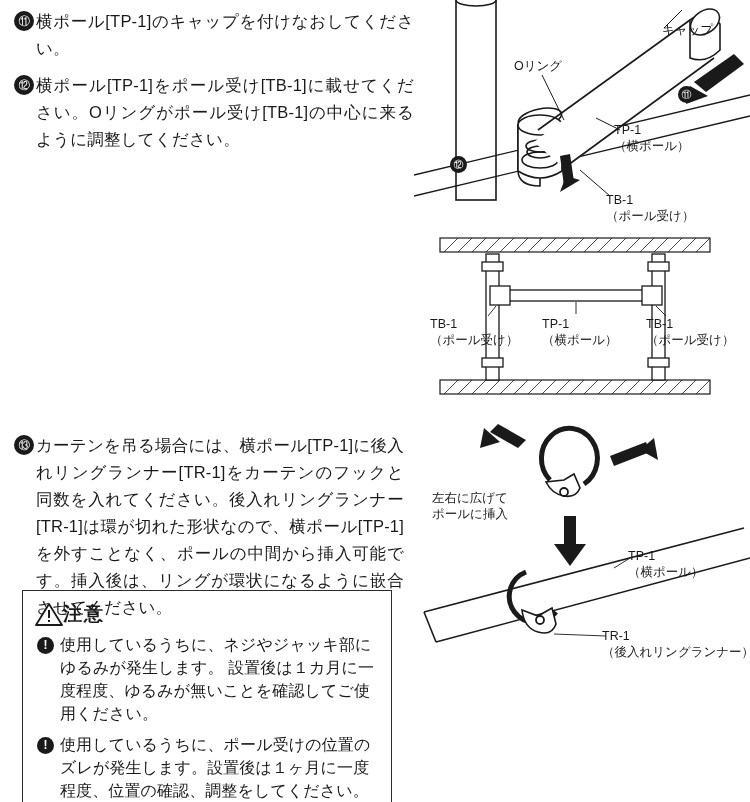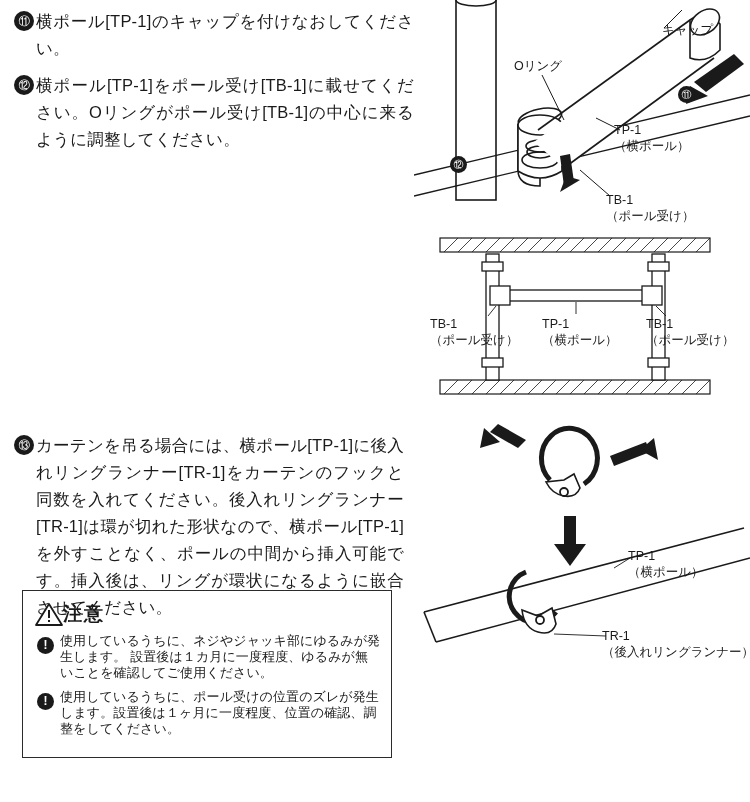--- a/index.html
+++ b/index.html
@@ -103,22 +103,22 @@
     background: #1a1a1a;
     color: #fff;
     font-size: 12px;
     font-weight: bold;
     line-height: 17px;
     text-align: center;
     margin-top: 4px;
     margin-right: 6px;
   }
   .caution-text {
-    font-size: 13px;
-    line-height: 16px;
+    font-size: 16px;
+    line-height: 23px;
     letter-spacing: 0.1px;
   }
 
   
   .fig {
     position: absolute;
   }
   #fig-top { left: 414px; top: 0px; width: 336px; height: 230px; }
   #fig-mid { left: 430px; top: 232px; width: 300px; height: 170px; }
   #fig-bot { left: 414px; top: 420px; width: 336px; height: 260px; }
@@ -366,19 +366,21 @@
         <path d="M112 152 a26 26 0 1 0 30 40" fill="none" stroke-width="5"></path>
         <path d="M108 190 q2 18 16 22 q14 4 18 -8 l-4 -16 l-14 8 z" fill="#ffffff" stroke-width="1.6"></path>
         <circle cx="126" cy="200" r="4" fill="#ffffff"></circle>
       </g>
 
       <g stroke="#1a1a1a" stroke-width="0.9" fill="none">
         <line x1="200" y1="148" x2="216" y2="138"></line>
         <line x1="140" y1="214" x2="192" y2="216"></line>
       </g>
     </svg>
+    <span class="lbl" style="left:18px; top:70px;">左右に広げて
+ポールに挿入</span>
     <span class="lbl" style="left:214px; top:128px;">TP-1
 （横ポール）</span>
     <span class="lbl" style="left:188px; top:208px;">TR-1
 （後入れリングランナー）</span>
   </div>
 
 </div>
 
 </body></html>

